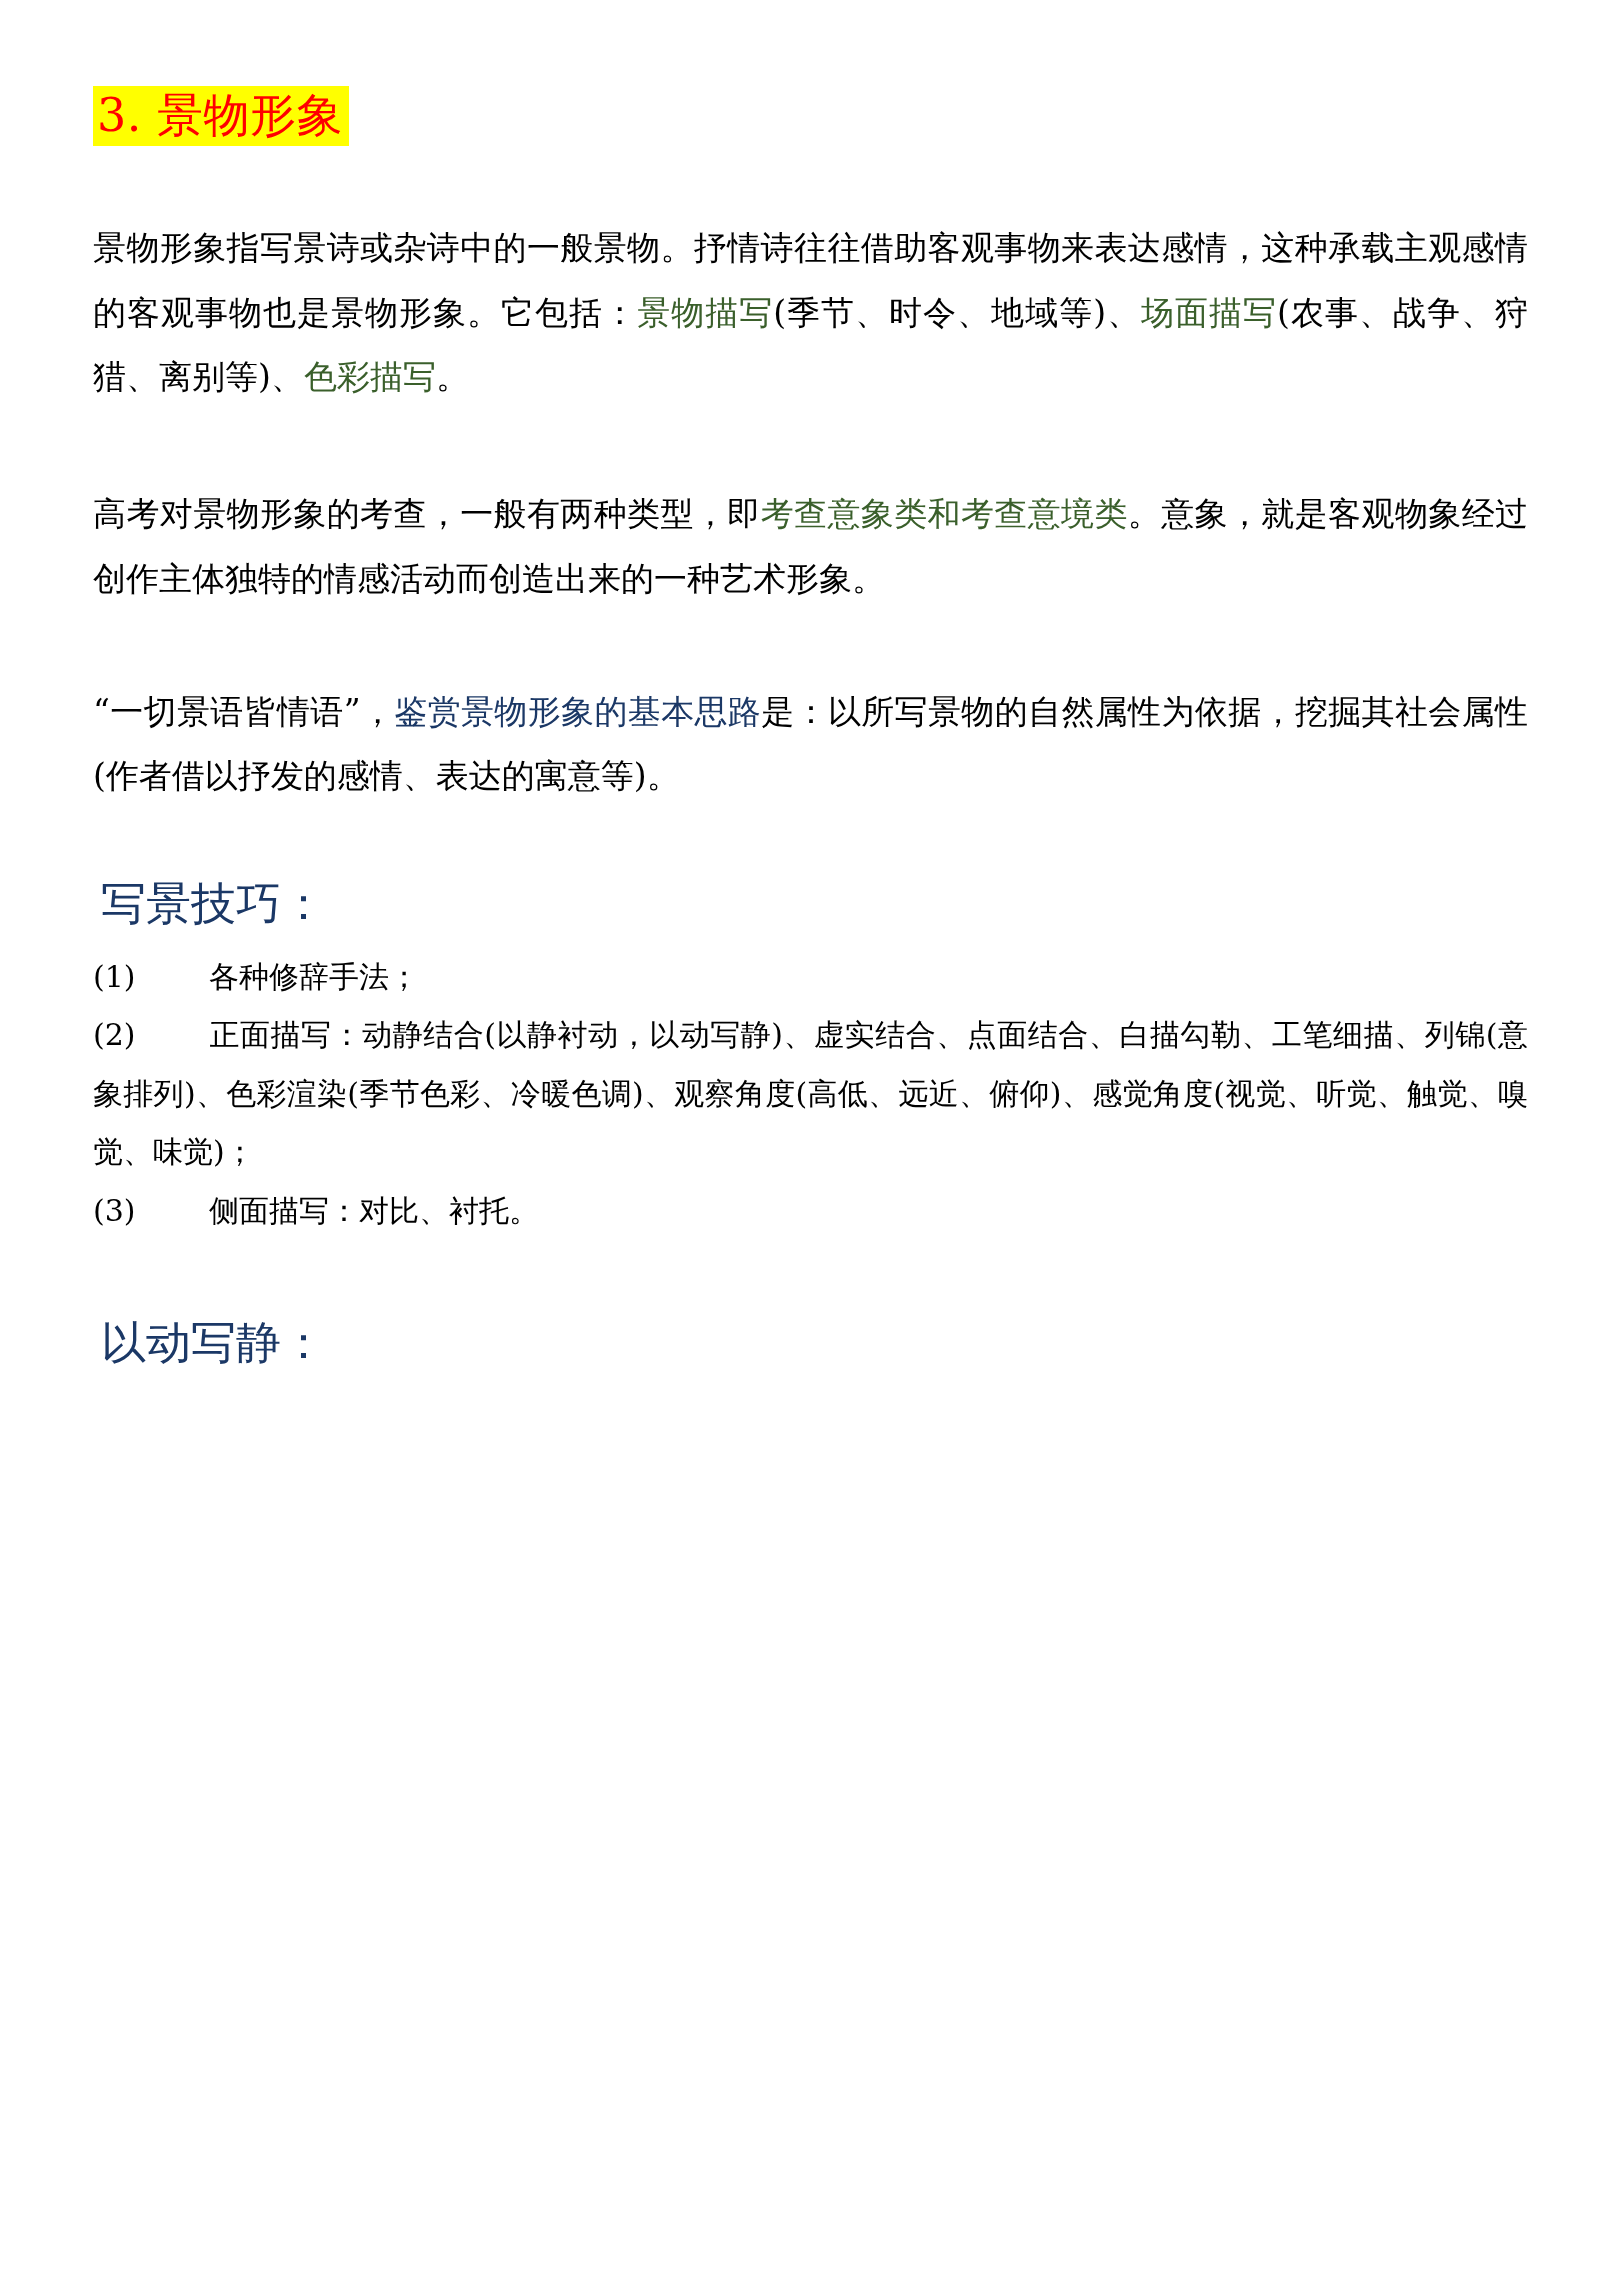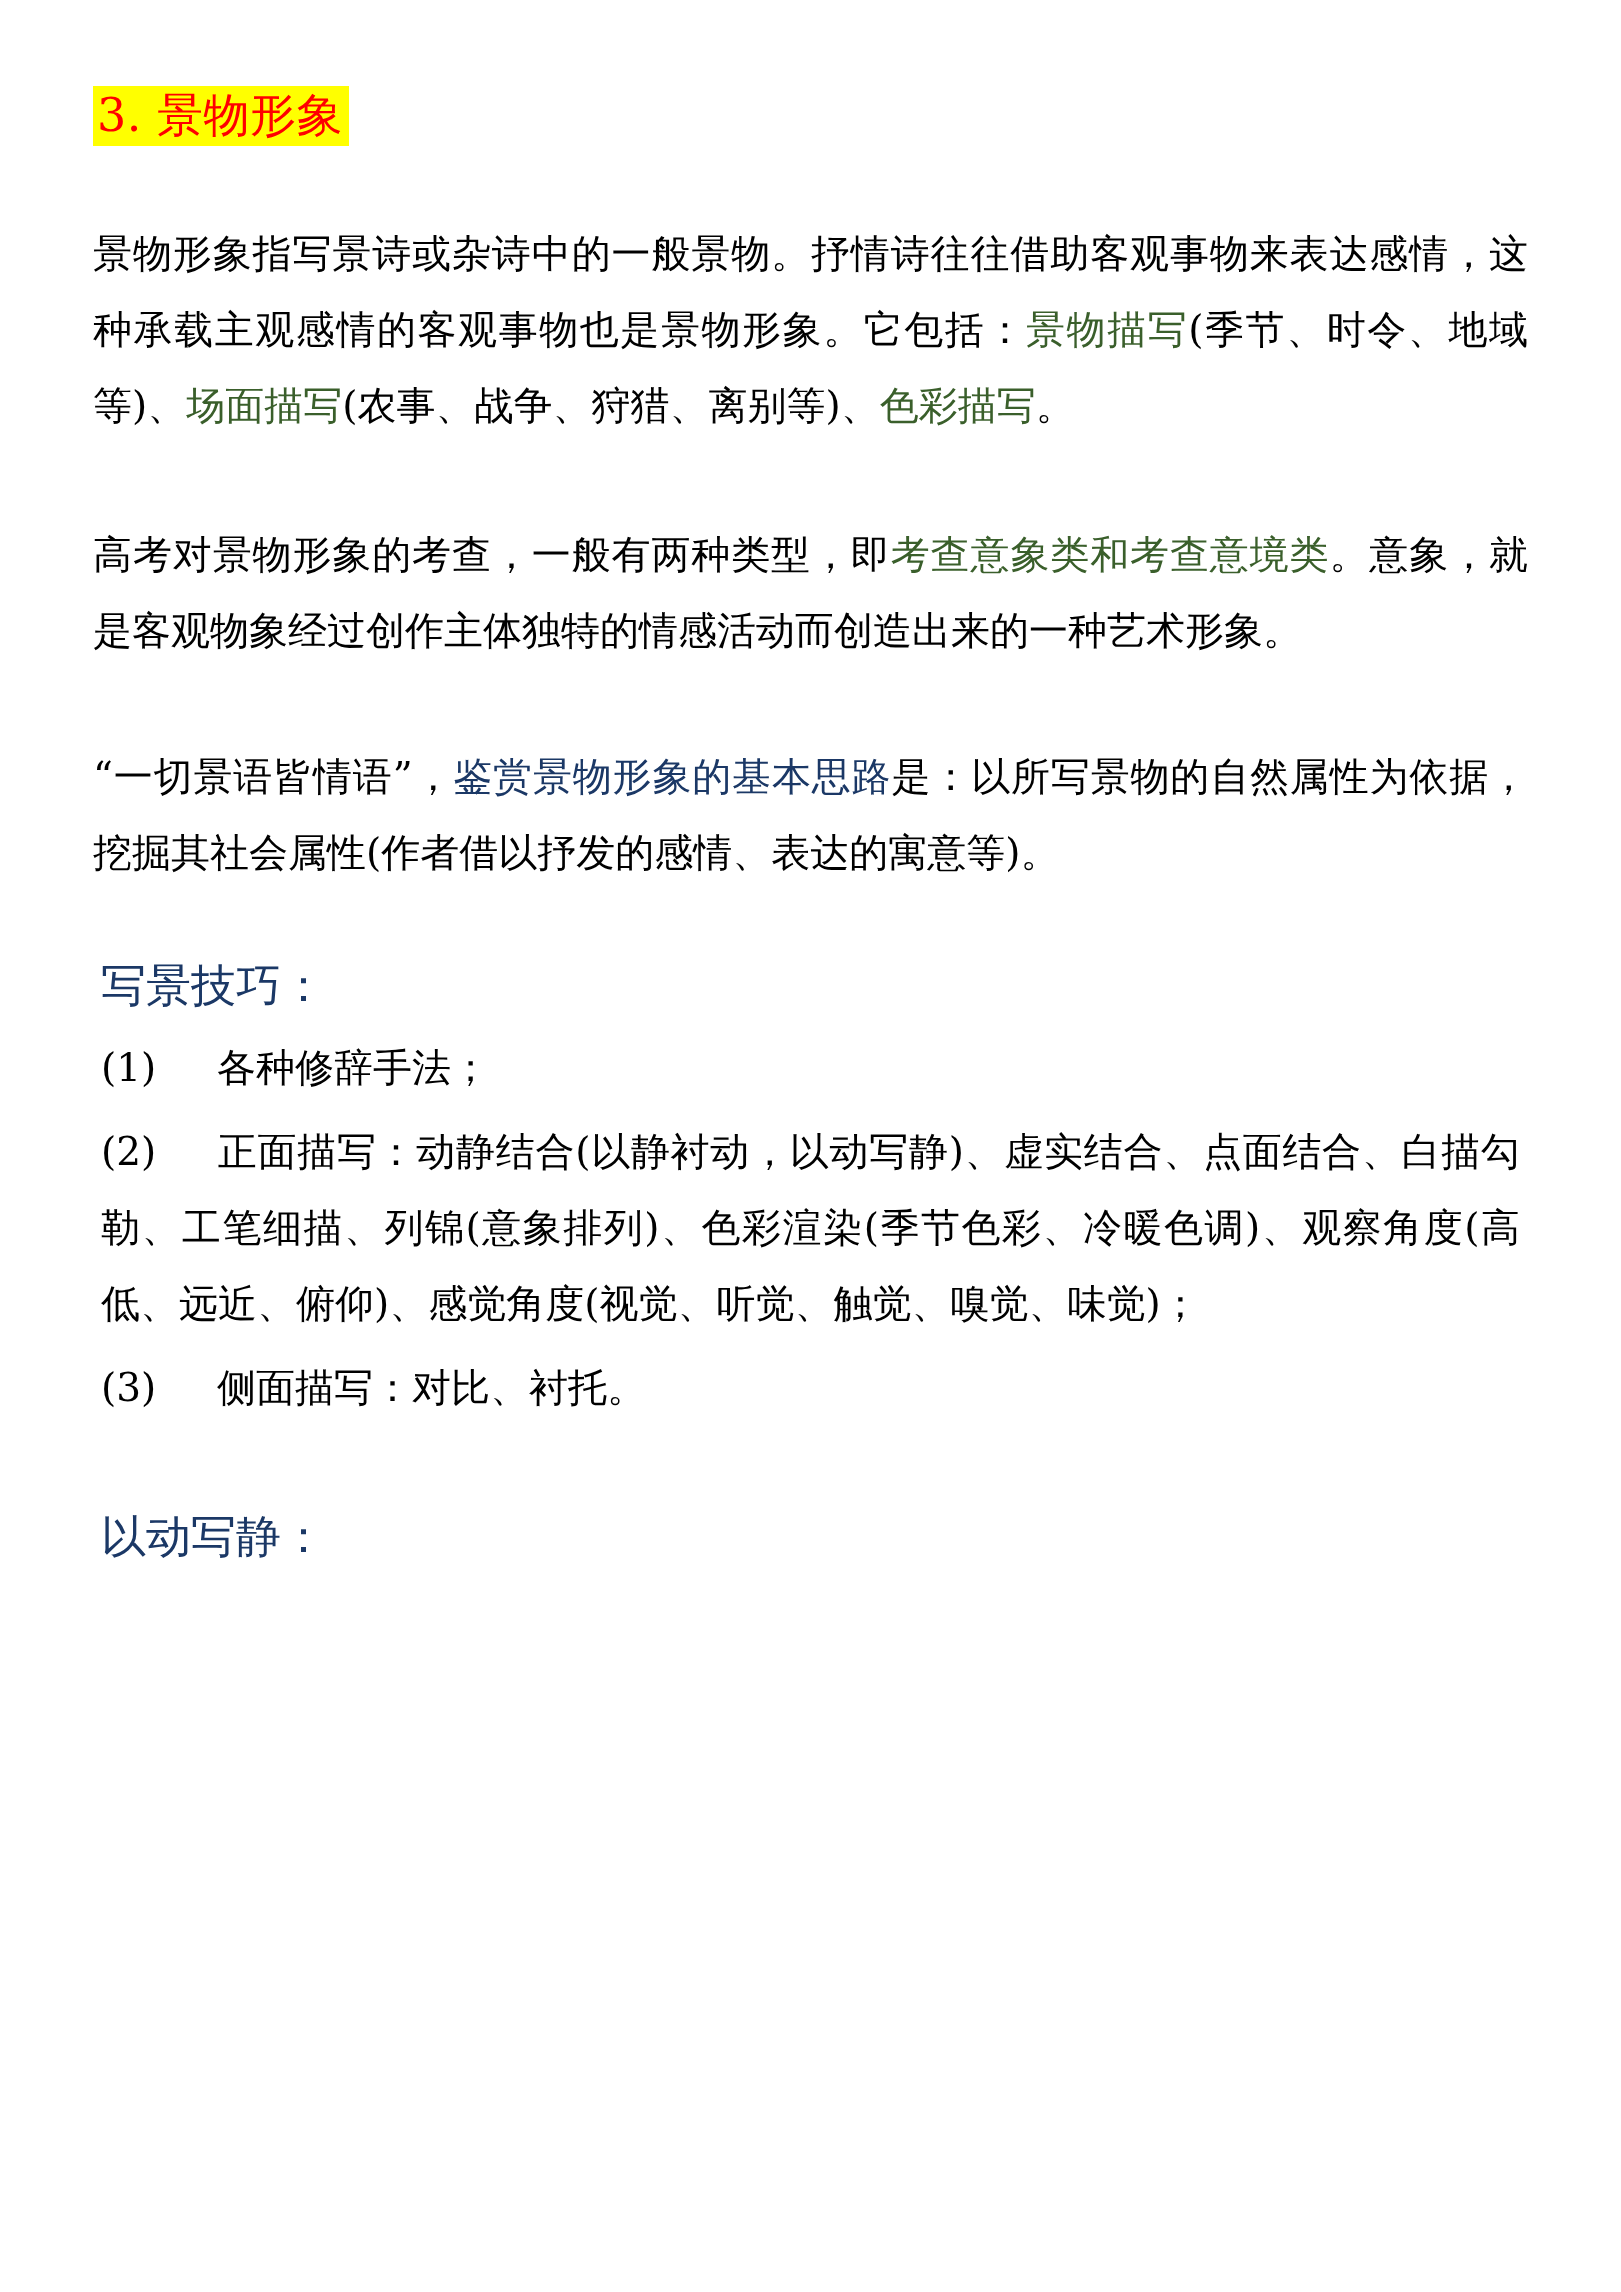--- a/index.html
+++ b/index.html
@@ -32,21 +32,21 @@
     line-height: 1.28;
     font-weight: 400;
     color: #ff0000;
     background: #ffff00;
     padding: 2px 5.9px 3.9px 3.9px;
     letter-spacing: 0.5px;
   }
 
   
   .para {
-    font-size: 39px;
+    font-size: 33px;
     line-height: 1.95;
     text-align: justify;
     text-justify: inter-ideograph;
     color: #000000;
     margin: 0;
   }
   .gap-1 { height: 71px; }
   .gap-2 { height: 73px; }
   .gap-3 { height: 69px; }
   .gap-4 { height: 51px; }
@@ -63,26 +63,26 @@
     margin: 8px;
     font-weight: 400;
   }
 
   
   .list {
     margin: 0;
     padding: 0;
   }
   .list-item {
-    font-size: 39px;
+    font-size: 30px;
     line-height: 1.95;
     text-align: justify;
     text-justify: inter-ideograph;
     color: #000000;
-    margin: 8px;
+    margin: 0;
   }
   .marker {
     display: inline-block;
     min-width: 116px;
   }
   .item-body { display: inline; }
 </style>
 </head>
 <body>
 

